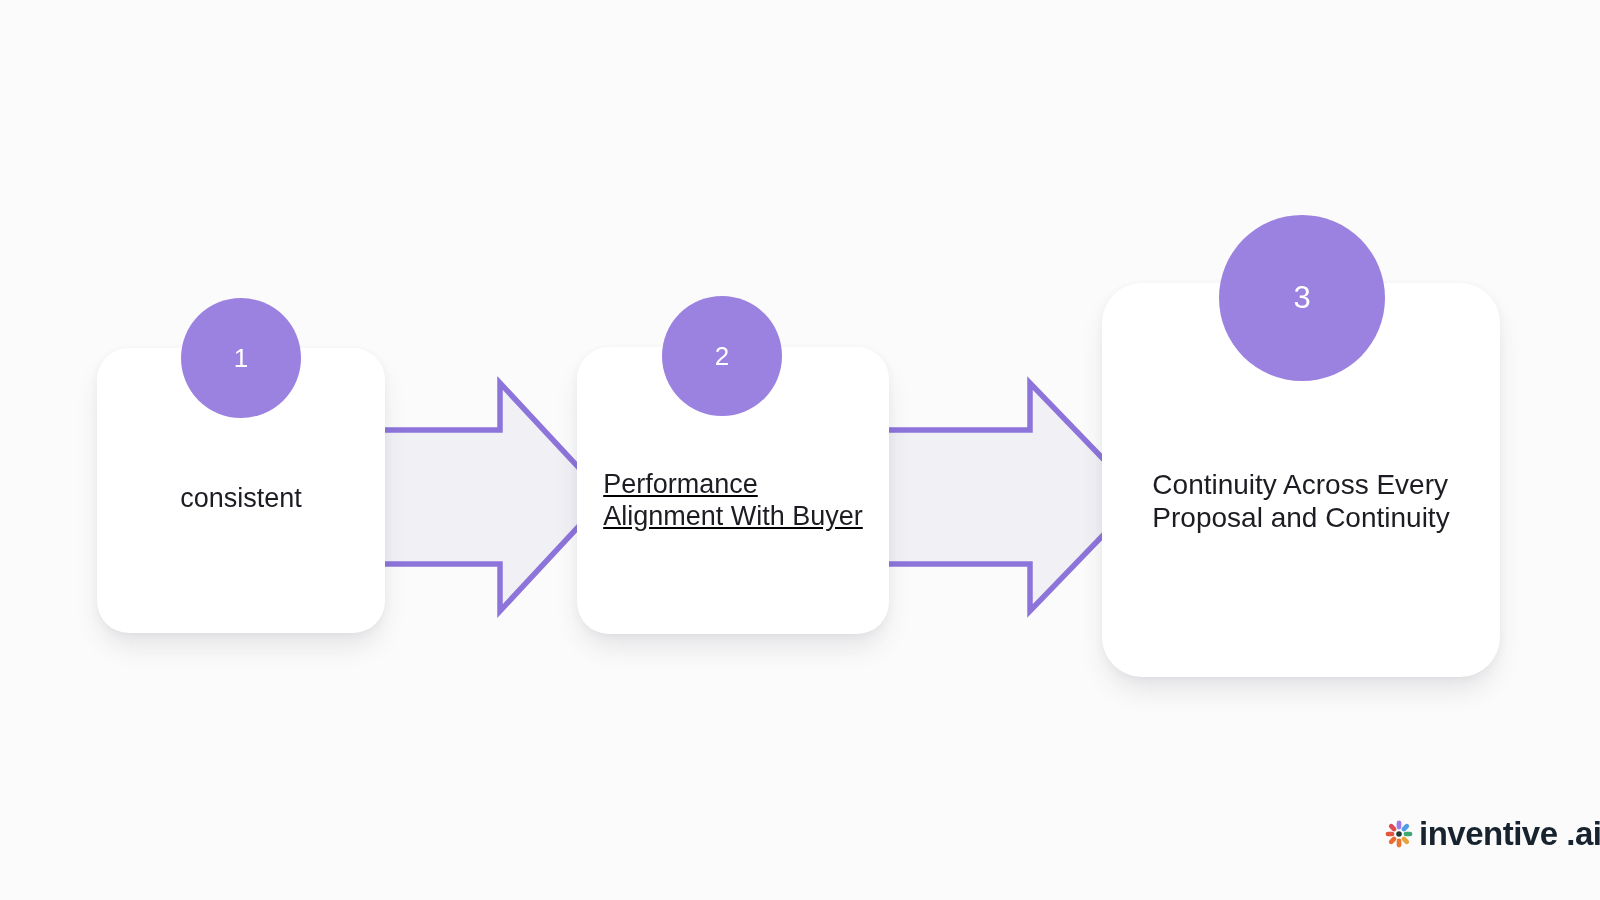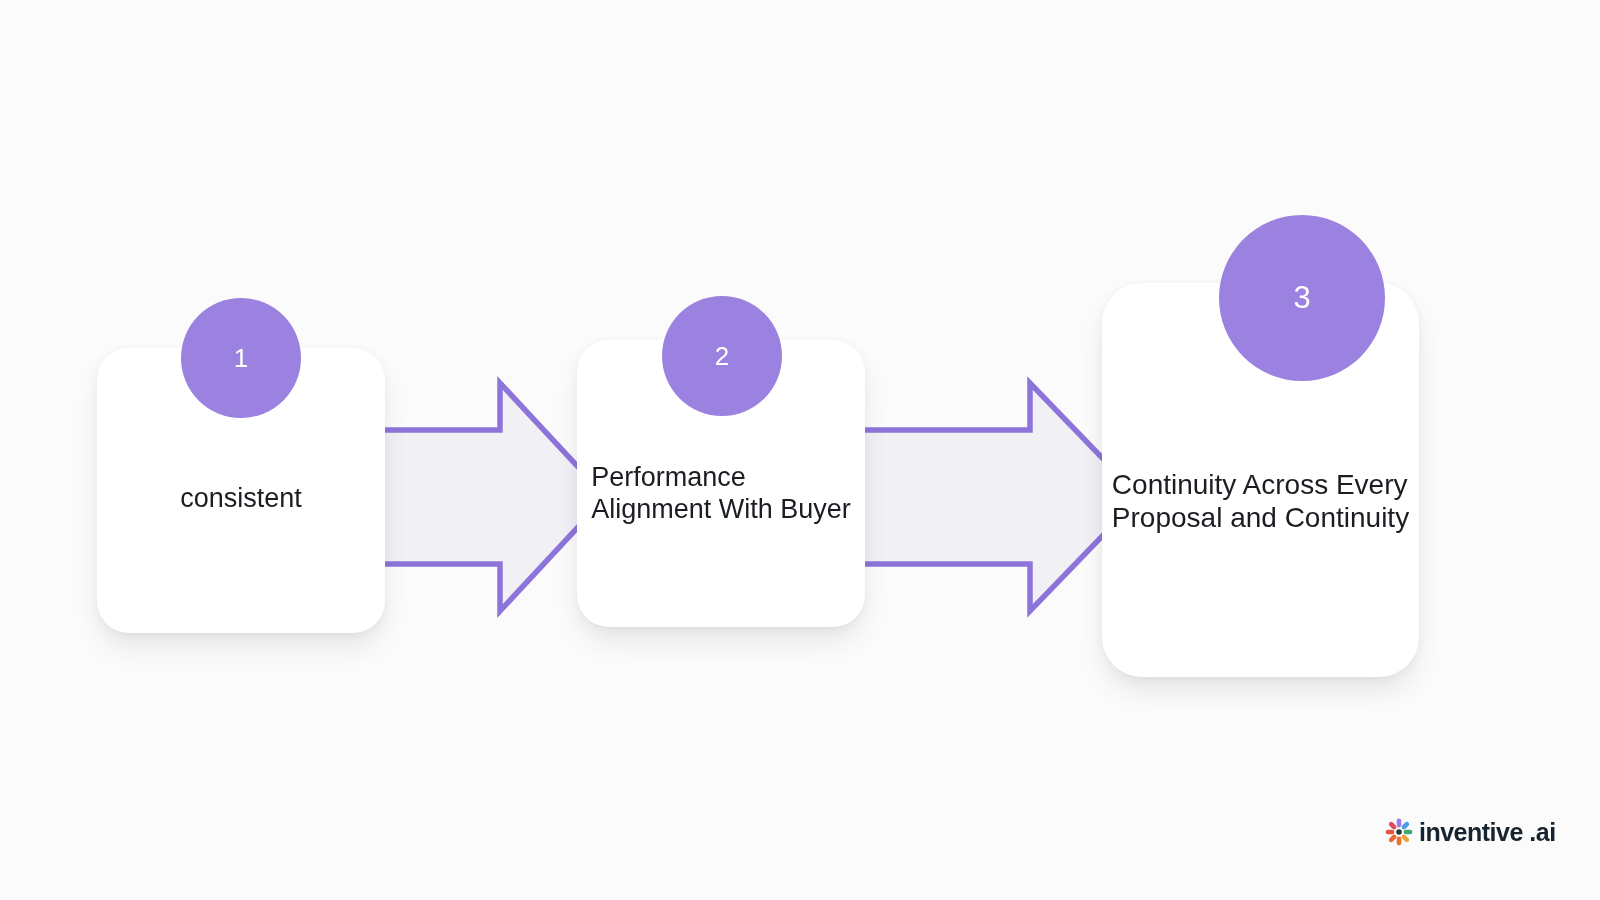--- a/index.html
+++ b/index.html
@@ -39,22 +39,22 @@
   .card {
     position: absolute;
     background: var(--card-bg);
     box-shadow: 0 16px 28px -6px rgba(60,60,80,0.14), 0 2px 8px rgba(60,60,80,0.05);
     z-index: 1;
     display: flex;
     align-items: center;
     justify-content: center;
   }
   .card-1 { left: 97px;  top: 348px; width: 288px; height: 285px; border-radius: 32px; }
-  .card-2 { left: 577px; top: 340px; width: 288px; height: 287px; border-radius: 32px; }
-  .card-3 { left: 1102px; top: 283px; width: 317px; height: 394px; border-radius: 40px; }
+  .card-2 { left: 577px; top: 347px; width: 312px; height: 287px; border-radius: 32px; text-decoration: underline; }
+  .card-3 { left: 1102px; top: 283px; width: 398px; height: 394px; border-radius: 40px; }
   .card-text {
     text-align: left;
     color: var(--text);
     font-weight: 500;
     font-size: 27px;
     line-height: 32px;
   }
   .card-1 .card-text { padding-top: 14px; }
   .card-2 .card-text { padding-top: 18px; }
   .card-3 .card-text { padding-top: 42px; font-size: 28px; line-height: 33px; }
@@ -77,21 +77,21 @@
     position: absolute;
     left: 1384px;
     top: 817px;
     display: flex;
     align-items: center;
     gap: 5px;
     z-index: 3;
   }
   .logo-text {
     color: var(--logo-text);
-    font-size: 25px;
+    font-size: 33px;
     font-weight: 700;
     letter-spacing: -0.5px;
     line-height: 1;
     white-space: pre;
   }
 </style>
 </head>
 <body>
 
 <div class="canvas">

